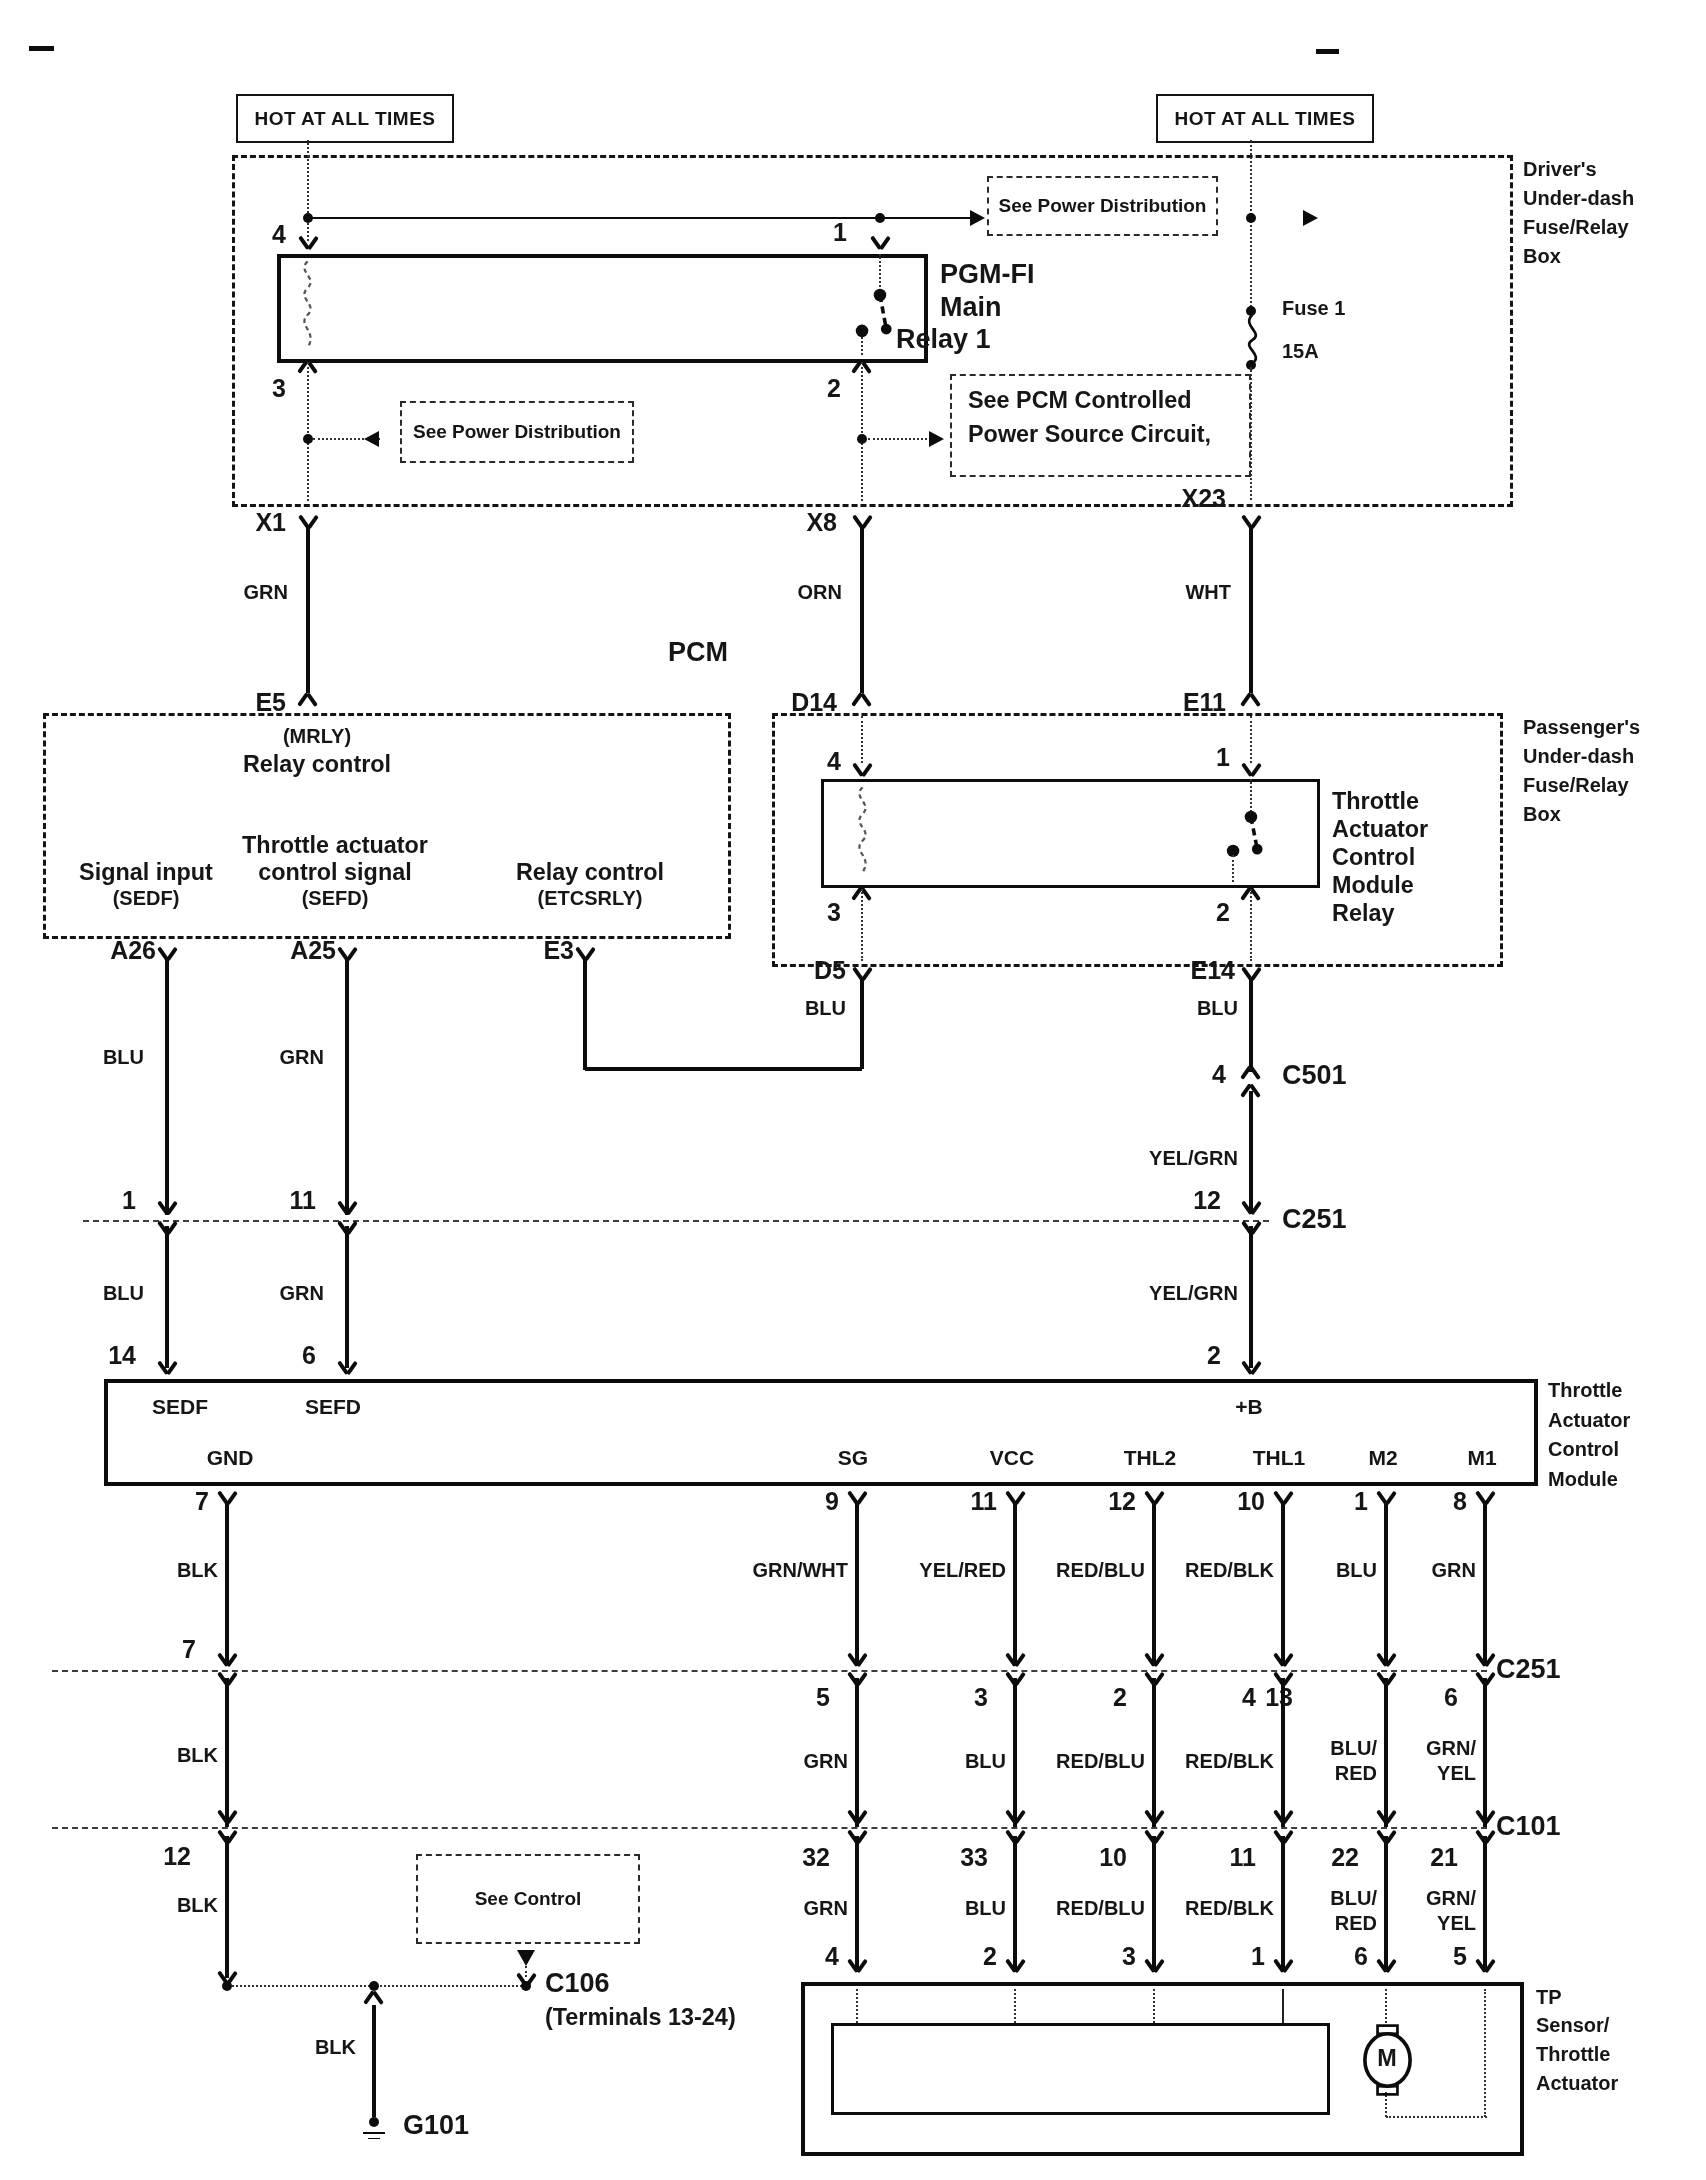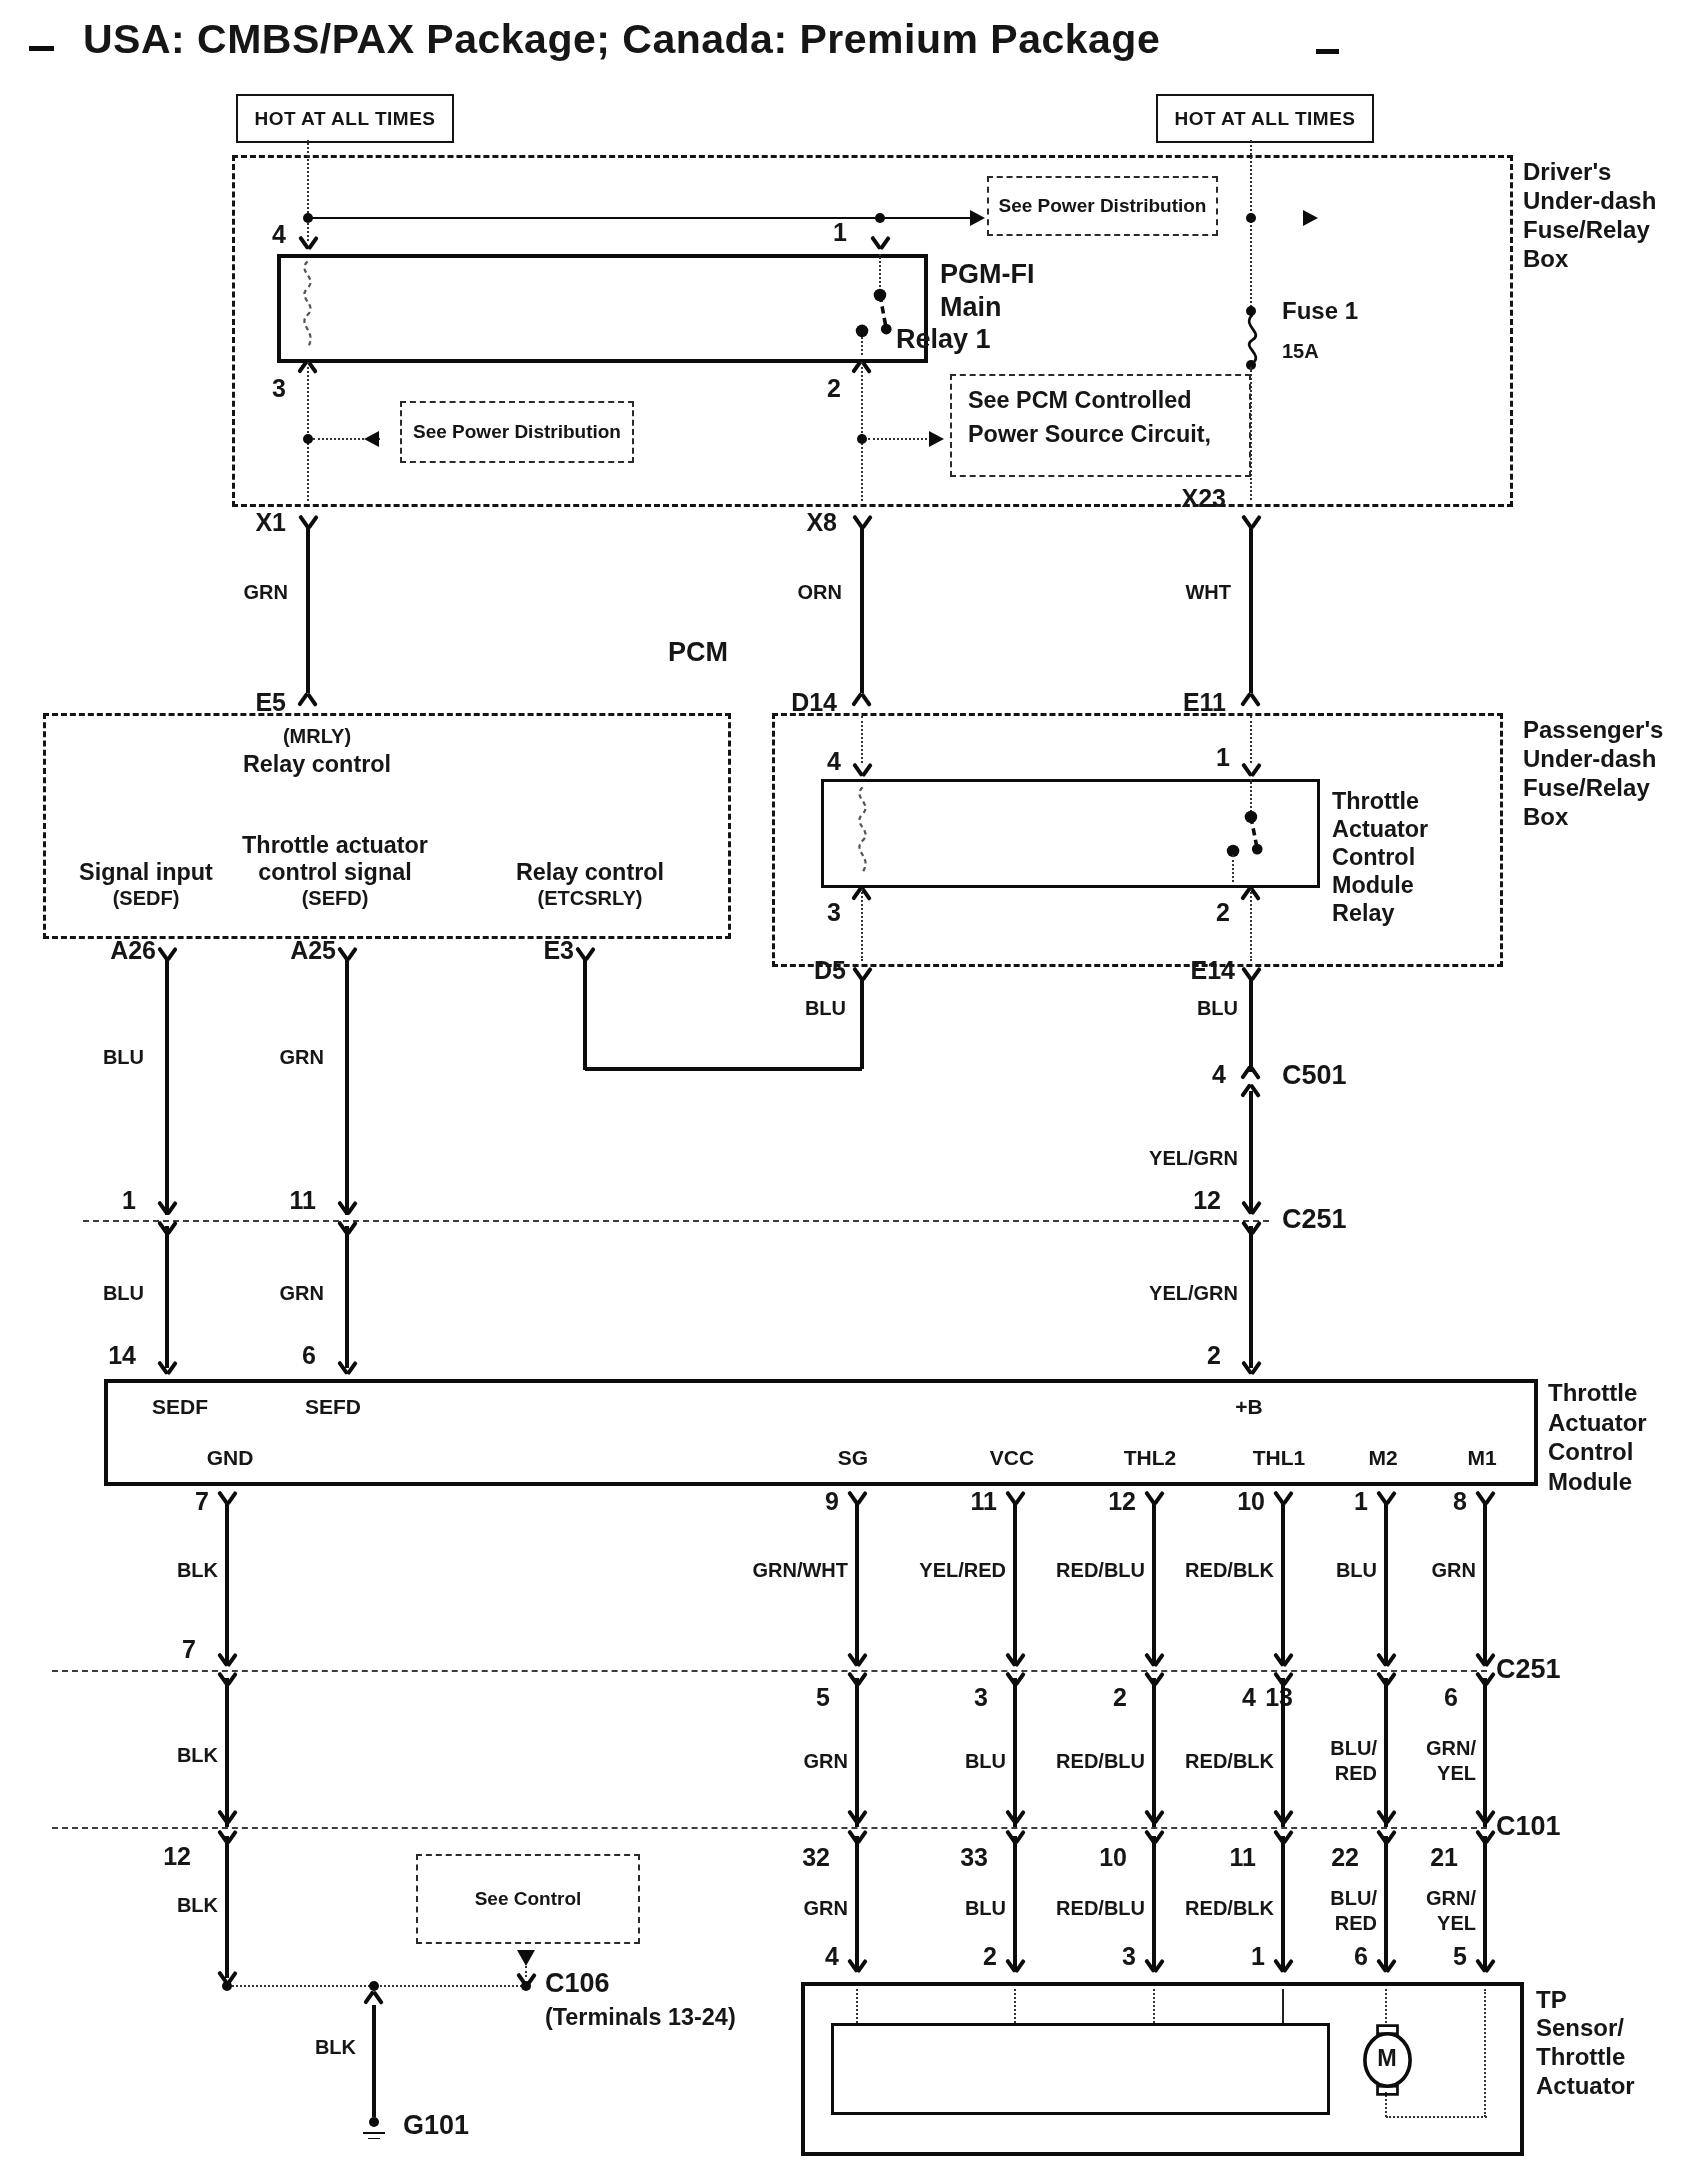--- a/index.html
+++ b/index.html
@@ -1,21 +1,21 @@
 <!DOCTYPE html>
 <html style="font-size:14.4px"><head>
 <meta charset="utf-8">
 <style>
   html,body{margin:0;padding:0;background:#e8e8e8}
   .canvas{position:relative;width:1707px;height:2181px;background:#ffffff;
           font-family:"Liberation Sans",sans-serif;color:#151515;overflow:hidden}
   .t{position:absolute;white-space:nowrap;font-weight:600;color:#161616}
   .ctr{transform:translateX(-50%)}
   .ra{text-align:right}.s22{font-size:20px}.s23{font-size:21px}.s26{font-size:23.4px}
-  .s27{font-size:24px}.s28{font-size:25px;font-weight:700}.s30{font-size:27px;font-weight:700}
+  .s27{font-size:20px}.s28{font-size:25px;font-weight:700}.s30{font-size:27px;font-weight:700}
   .title{font-size:41px;font-weight:700;letter-spacing:0.5px}
   .v{position:absolute;width:4.5px;margin-left:-2.3px;background:#0c0c0c}
   .vt{position:absolute;width:1.8px;margin-left:-0.9px;background:#222}
   .h{position:absolute;height:2.7px;margin-top:-1.4px;background:#0c0c0c}
   .vdot{position:absolute;width:0;margin-left:-0.9px;border-left:2.7px dotted #333}
   .hdot{position:absolute;height:0;margin-top:-0.9px;border-top:2.7px dotted #333}
   .hdash{position:absolute;height:0;border-top:2.7px dashed #3c3c3c}
   .bdash{position:absolute;border:3.6px dashed #141414}
   .bdash2{position:absolute;border:2.3px dashed #2a2a2a}
   .bsolid{position:absolute;border:4.5px solid #0c0c0c}
@@ -35,21 +35,20 @@
   .refbox{position:absolute;border:2.3px dashed #2a2a2a;display:flex;align-items:center;justify-content:center;
           flex-direction:column;font-size:19px;font-weight:700;line-height:1.8}
   svg.abs{position:absolute}
 </style>
 </head>
 <body>
 
 <div class="canvas">
 
   <div class="h" style="left:29px;top:47px;width:25px;height:5.4px"></div>
-  <div class="t title" style="left:83px;top:16px">USA: CMBS/PAX Package; Canada: Premium Package</div>
   <div class="h" style="left:1316px;top:50px;width:23.4px;height:5.4px"></div>
 
   <div class="hotbox" style="left:236px;top:94px;width:214px;height:45px">
     <span>HOT AT ALL TIMES</span>
     </div>
   <div class="hotbox" style="left:1156px;top:94px;width:214px;height:45px">
     <span>HOT AT ALL TIMES</span>
     </div>
 
   <div class="bdash" style="left:232px;top:155px;width:1275px;height:346px"></div>

